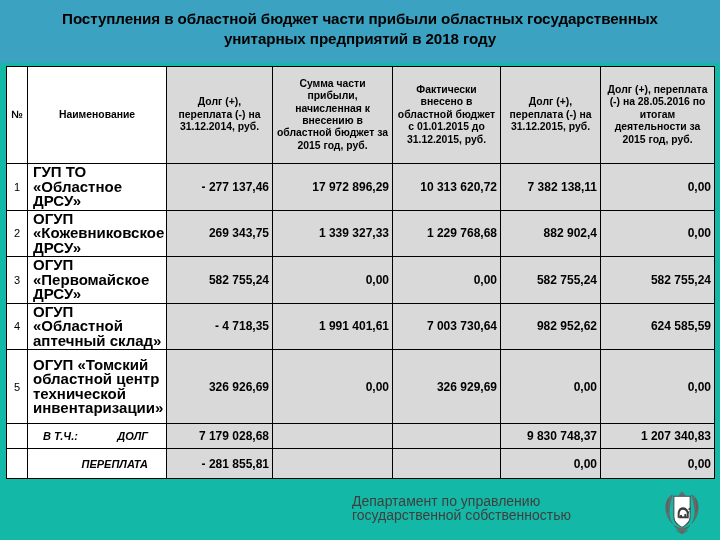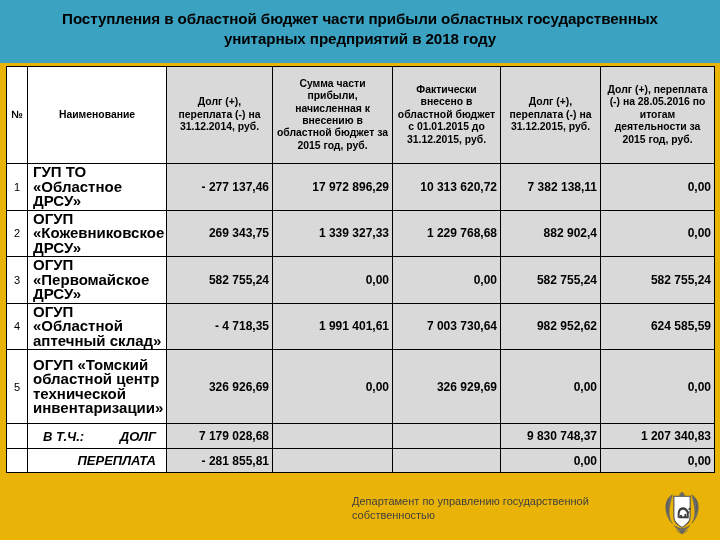--- a/index.html
+++ b/index.html
@@ -11,21 +11,21 @@
     height: 540px;
     background: #ffffff;
     font-family: "Liberation Sans", sans-serif;
     overflow: hidden;
     position: relative;
   }
   .slide {
     position: relative;
     width: 720px;
     height: 540px;
-    background: #eab308;
+    background: #14b8a6;
   }
   .title-band {
     position: absolute;
     left: 0;
     top: 0;
     width: 720px;
     height: 63px;
     background: #3ba2c2;
     box-sizing: border-box;
   }
@@ -95,36 +95,36 @@
   tr.total td.lbl {
     background: #ffffff;
     text-align: left;
     padding-left: 7px;
     font-size: 11px;
   }
   tr.sub td.lbl-sub {
     background: #ffffff;
     text-align: right;
     font-style: italic;
-    padding-right: 10px;
-    font-size: 13px;
+    padding-right: 18px;
+    font-size: 11px;
   }
   tr.sub td.emptynum {
     background: #ffffff;
   }
   .lbl-sub .left-part {
     float: left;
     padding-left: 12px;
   }
   .footer {
     position: absolute;
     left: 352px;
     top: 494px;
     width: 300px;
-    font-size: 11px;
+    font-size: 14px;
     color: #3f3f3f;
     line-height: 14px;
   }
   .emblem {
     position: absolute;
     left: 658px;
     top: 490px;
     width: 48px;
     height: 46px;
   }
@@ -217,21 +217,21 @@
           <span class="left-part">В  Т.Ч.:</span>
           <span>ДОЛГ</span>
         </td>
         <td class="val">7 179 028,68</td>
         <td class="blank"></td>
         <td class="blank"></td>
         <td class="val">9 830 748,37</td>
         <td class="val">1 207 340,83</td>
       </tr>
 
-      <tr class="sub" style="height:24px">
+      <tr class="sub" style="height:30px">
         <td class="emptynum"></td>
         <td class="lbl-sub">ПЕРЕПЛАТА</td>
         <td class="val">- 281 855,81</td>
         <td class="blank"></td>
         <td class="blank"></td>
         <td class="val">0,00</td>
         <td class="val">0,00</td>
       </tr>
     </tbody>
   </table>

